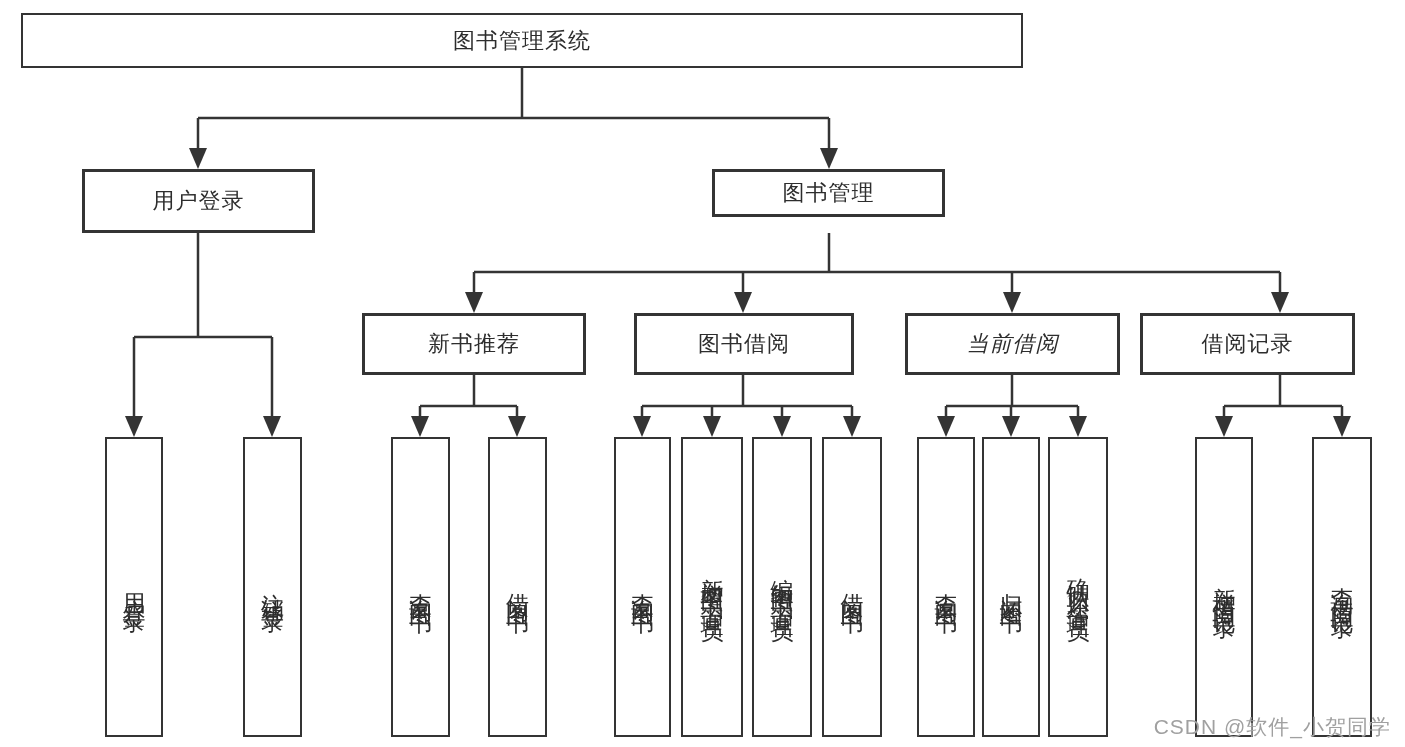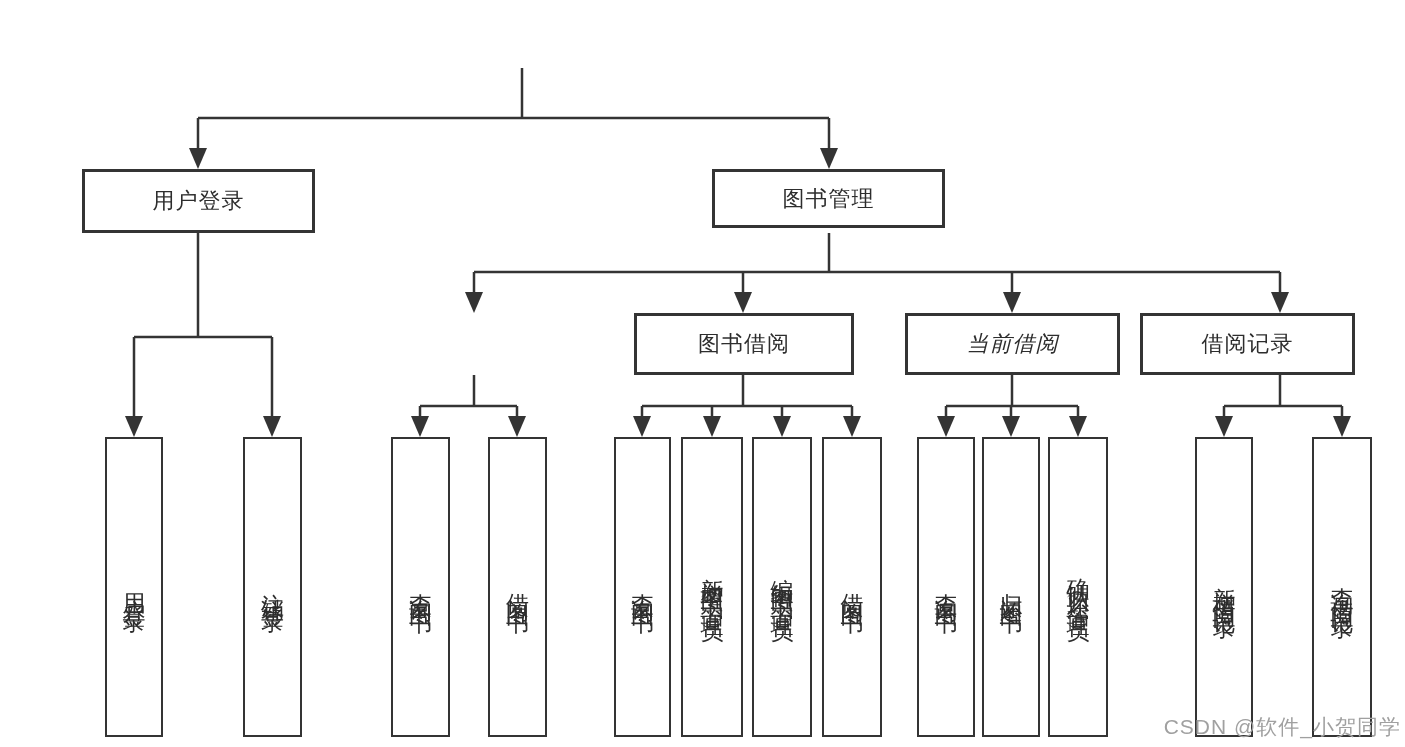--- a/index.html
+++ b/index.html
@@ -30,21 +30,21 @@
     writing-mode:vertical-rl;
     text-orientation:mixed;
     font-size:23px;
     letter-spacing:6px;
     line-height:1;
   }
   .root{font-size:22px;border-width:2.5px;}
   svg.wires{position:absolute;left:0;top:0;}
   .watermark{
     position:absolute;
-    right:4px;
+    right:14px;
     bottom:6px;
     font-size:21px;
     color:#a0a0a0;
     letter-spacing:1px;
     white-space:nowrap;
   }
 </style>
 </head>
 <body>
 
@@ -83,28 +83,34 @@
       <polygon points="773,416 791,416 782,437"></polygon>
       <polygon points="843,416 861,416 852,437"></polygon>
       <polygon points="937,416 955,416 946,437"></polygon>
       <polygon points="1002,416 1020,416 1011,437"></polygon>
       <polygon points="1069,416 1087,416 1078,437"></polygon>
       <polygon points="1215,416 1233,416 1224,437"></polygon>
       <polygon points="1333,416 1351,416 1342,437"></polygon>
     </g>
   </svg>
 
+  <div class="box hbox root" style="left:21px;top:13px;width:1002px;height:55px;">
+    <span>图书管理系统</span>
+  </div>
 
   <div class="box hbox" style="left:82px;top:169px;width:233px;height:64px;">
     <span>用户登录</span>
   </div>
-  <div class="box hbox" style="left:712px;top:169px;width:233px;height:59px;">
+  <div class="box hbox" style="left:712px;top:169px;width:233px;height:48px;">
     <span>图书管理</span>
   </div>
 
+  <div class="box hbox" style="left:362px;top:313px;width:224px;height:62px;">
+    <span>新书推荐</span>
+  </div>
   <div class="box hbox" style="left:634px;top:313px;width:220px;height:62px;">
     <span>图书借阅</span>
   </div>
   <div class="box hbox" style="left:905px;top:313px;width:215px;height:62px;font-style:italic;">
     <span>当前借阅</span>
   </div>
   <div class="box hbox" style="left:1140px;top:313px;width:215px;height:62px;">
     <span>借阅记录</span>
   </div>
 

